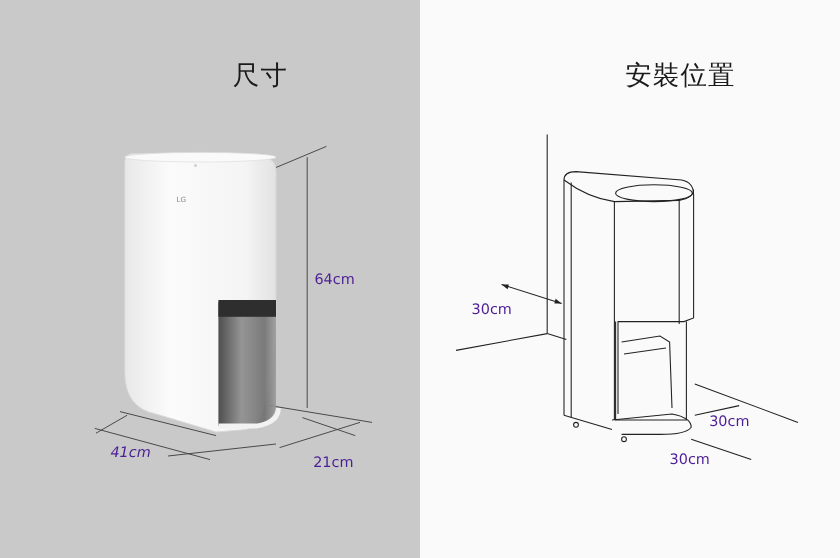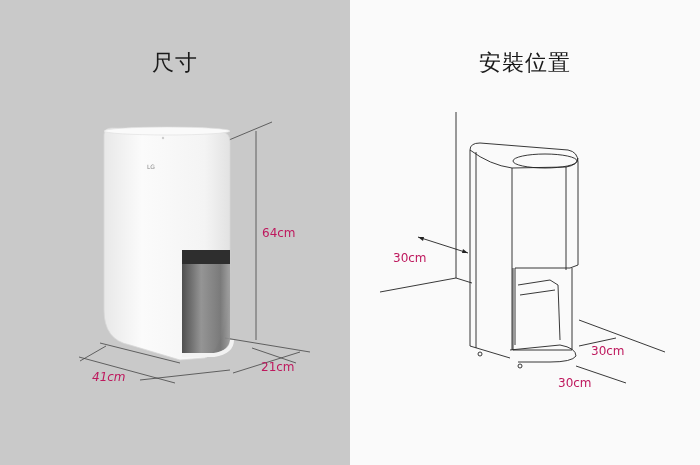--- a/index.html
+++ b/index.html
@@ -1,21 +1,21 @@
 <!DOCTYPE html>
 <html><head>
 <meta charset="utf-8">
 <style>
   html,body{margin:0;padding:0;}
   body{width:700px;height:465px;position:relative;overflow:hidden;font-family:"DejaVu Sans","Liberation Sans",sans-serif;}
-  .panel{position:absolute;top:0;height:465px;}
+  .panel{position:absolute;top:0;height:465px;padding-left:28px;}
   .left{left:0;width:350px;background:#c9c9c9;}
   .right{left:350px;width:350px;background:#fafafa;}
   .title{position:absolute;top:48px;width:100%;text-align:center;font-size:22px;color:#1a1a1a;letter-spacing:1px;}
-  .label{position:absolute;font-size:12px;color:#be185d;}
+  .label{position:absolute;font-size:12px;color:#4c1d95;}
   svg{position:absolute;left:0;top:0;}
 </style>
 </head>
 <body>
 
 <div class="panel left">
   <div class="title">尺寸</div>
 
   <svg width="350" height="465">
 
@@ -50,21 +50,21 @@
     <circle cx="163" cy="138" r="1.2" fill="#ccc"></circle>
 
     <path d="M182 252 L230 250 L230 340 Q228 352 210 354 L182 355 Z" fill="url(#tankg)" opacity="0.9"></path>
     <rect x="182" y="250" width="48" height="14" fill="#2e2e2e"></rect>
     <path d="M182 355 L214 355 Q232 352 232 340" fill="none" stroke="#f2f2f2" stroke-width="4"></path>
   </svg>
 
   <div class="label" style="left:147px;top:163px;font-size:6px;color:#888;">LG</div>
   <div class="label" style="left:262px;top:226px;">64cm</div>
   <div class="label" style="left:92px;top:370px;font-style:italic;">41cm</div>
-  <div class="label" style="left:261px;top:360px;">21cm</div>
+  <div class="label" style="left:261px;top:378px;">21cm</div>
 </div>
 
 <div class="panel right">
   <div class="title">安裝位置</div>
 
   <svg width="350" height="465">
     <g stroke="#222" stroke-width="0.9" fill="none">
 
       <line x1="106" y1="112" x2="106" y2="278"></line>
       <line x1="30" y1="292" x2="106" y2="278"></line>

